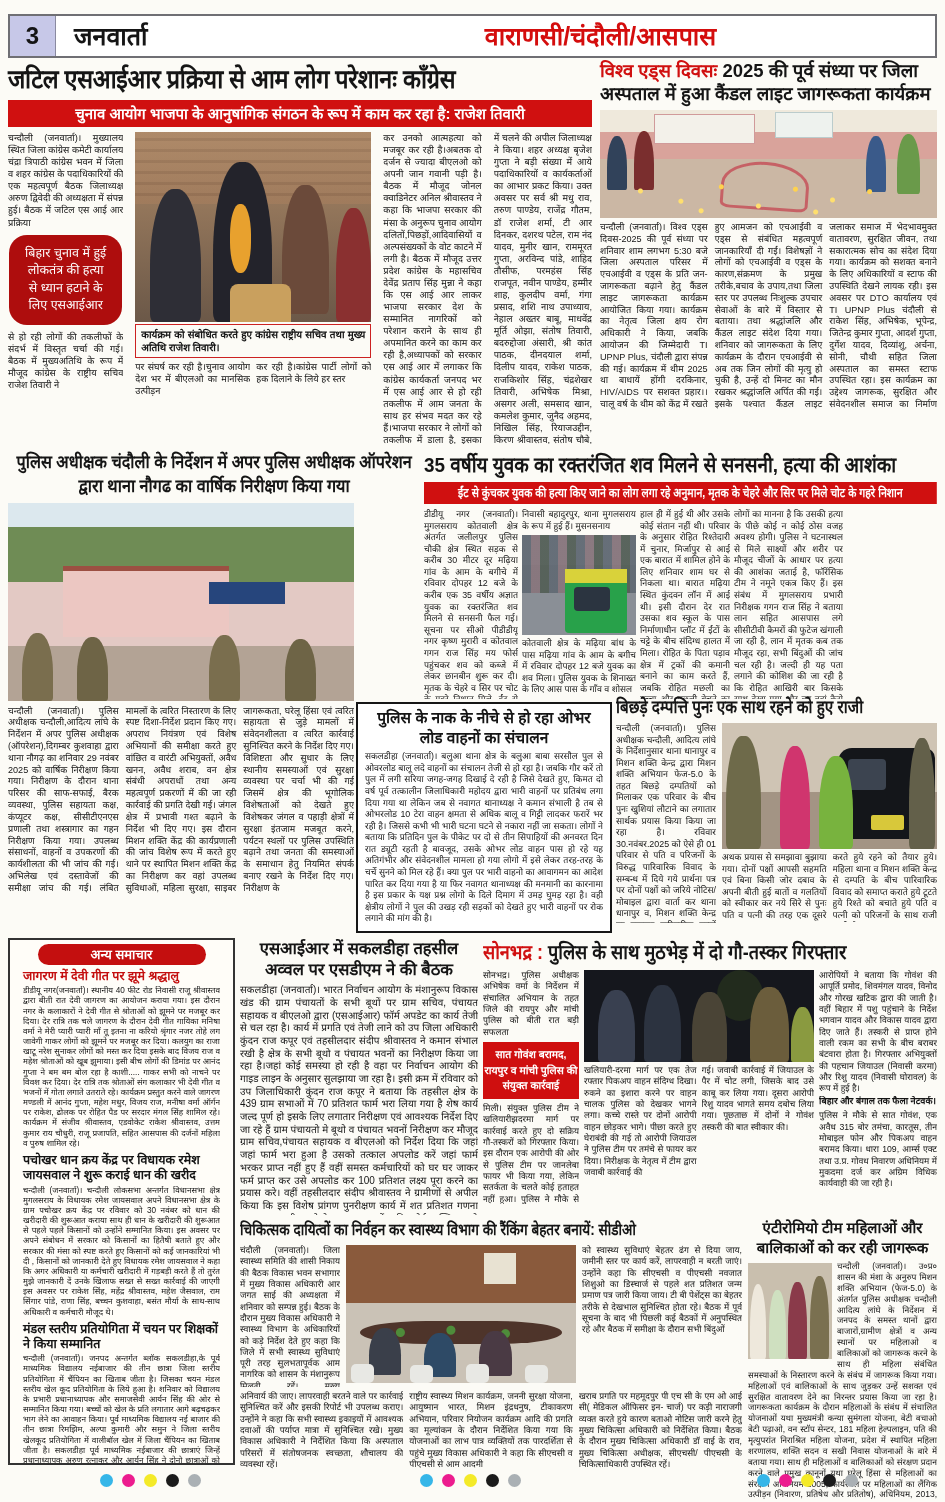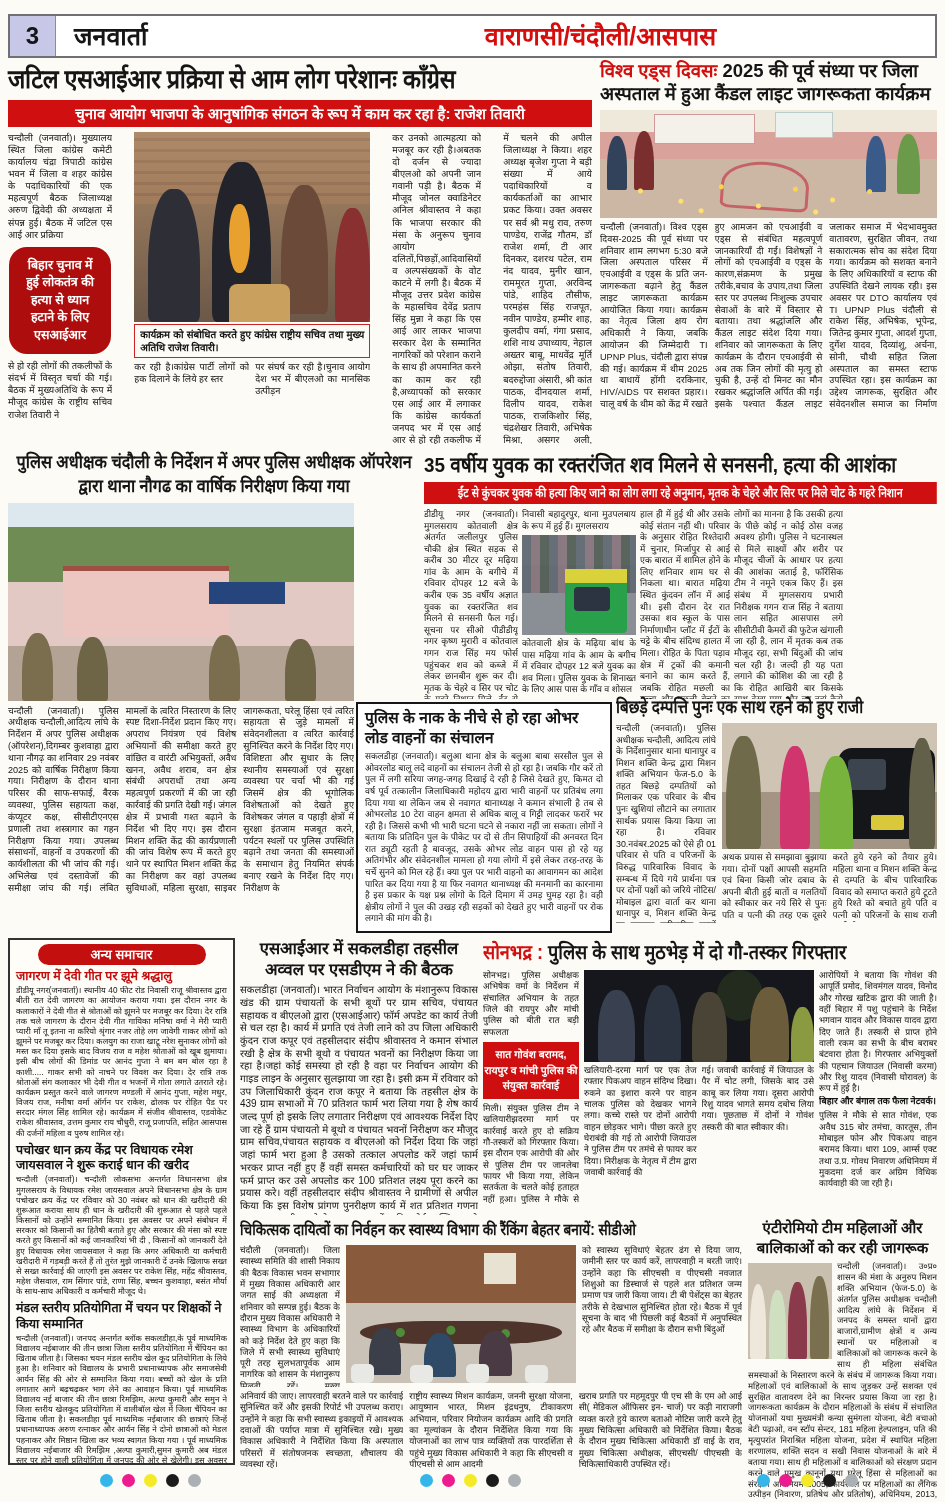--- a/index.html
+++ b/index.html
@@ -15,26 +15,26 @@
   .pagenum{width:46px;background:#c7c8e8;border-right:1.5px solid #8a8aa0;font-weight:700;font-size:24px;line-height:40px;text-align:center}
   .paper{width:210px;font-weight:800;font-size:25px;line-height:40px;padding-left:18px}
   .secttl{flex:1;text-align:center;color:#d40d0d;font-weight:800;font-size:25px;line-height:40px}
   .dateline{width:252px;background:#c7c8e8;border-left:1.5px solid #8a8aa0;text-align:center;font-weight:700;font-size:15px;line-height:40px}
 
   
   .h-congress{left:8px;top:60px;width:650px;font-size:26px;font-weight:800;white-space:nowrap;
               transform:scaleX(.9);transform-origin:0 50%;letter-spacing:-.3px}
   .strap{left:8px;top:100px;width:584px;height:27px;background:#d01010;color:#fff;font-weight:700;
          font-size:15px;line-height:27px;text-align:center;overflow:hidden}
-  .cbody{left:8px;top:132px;width:584px;height:312px;display:flex;gap:22px;overflow:hidden}
+  .cbody{left:8px;top:132px;width:584px;height:312px;display:flex;gap:12px;overflow:hidden}
   .ccol1{width:122px;font-size:9.3px}
   .cmid{width:236px}
   .ncol{width:104px;font-size:9.3px}
   .redbox{margin:6px 1px;background:#ae0d0d;color:#fff;border-radius:18px;padding:10px 16px;
-          text-align:center;font-weight:700;font-size:12.5px;line-height:1.4}
+          text-align:center;font-weight:400;font-size:12.5px;line-height:1.4}
   .captionbox{border:1.5px solid #c22;padding:3px 5px;font-size:10px;font-weight:700;line-height:1.3;margin-top:2px}
   .minirow{display:flex;gap:6px;margin-top:3px;height:64px;overflow:hidden}
   .minirow p{flex:1;font-size:9.3px}
 
   
   .aids{left:600px;top:60px;width:337px}
   .aids h2{font-size:18.5px;font-weight:700;line-height:1.24}
   .redlead{color:#d01010}
   .aids .bodytxt{margin-top:4px;column-count:3;column-gap:7px;font-size:9.1px;height:194px;overflow:hidden}
 
@@ -47,34 +47,34 @@
   .murder{left:424px;top:450px;width:513px}
   .murder h2{width:570px;transform:scaleX(.9);transform-origin:0 50%;font-size:21px;font-weight:800;white-space:nowrap}
   .subhead{margin-top:4px;width:604px;transform:scaleX(.849);transform-origin:0 50%;background:#d01010;color:#fff;
            font-weight:700;font-size:12.5px;line-height:22px;height:22px;text-align:center;white-space:nowrap;overflow:hidden}
   .mbody{display:flex;gap:4px;margin-top:5px;height:190px;overflow:hidden}
   .mbody p,.mc2{font-size:8.9px}
   .mc1{width:94px}.mc2{width:114px}.mc3{width:90px}.mc4{width:90px}.mc5{width:109px}
 
   
   .overload{left:356px;top:702px;width:256px;height:231px;border:2px solid #161616;background:#fff;padding:4px 7px;overflow:hidden}
-  .overload h3{font-size:15.5px;font-weight:800;line-height:1.3}
+  .overload h3{font-size:15.5px;font-weight:800;text-align:center;line-height:1.3}
   .overload p{margin-top:3px;font-size:8.9px}
 
   
   .couple{left:616px;top:694px;width:321px;height:240px;overflow:hidden}
   .couple h2{width:378px;transform:scaleX(.85);transform-origin:0 50%;font-size:18px;font-weight:800;white-space:nowrap}
   .crow{display:flex;gap:6px;margin-top:5px}
   .ccolL{width:100px;font-size:8.9px;height:200px;overflow:hidden}
   .cright{flex:1}
   .crow2{display:flex;gap:6px;margin-top:3px;height:70px;overflow:hidden}
   .crow2 p{flex:1;font-size:8.9px}
 
   
-  .anya{left:8px;top:938px;width:227px;height:527px;border:2px solid #333;background:#fffdf8;padding:4px 6px;overflow:hidden}
+  .anya{left:8px;top:938px;width:227px;height:527px;border:2px solid #333;background:#fffdf8;padding:4px 13px;overflow:hidden}
   .pill{margin:0 auto 3px;width:168px;background:#c40f0f;color:#fff;border-radius:12px;text-align:center;
         font-weight:700;font-size:13px;line-height:21px}
   .anya h3{font-size:12.5px;font-weight:800;line-height:1.22;margin:4px 0 2px}
   .anya h3.red{color:#c40f0f}
   .anya p{font-size:8.2px;line-height:1.24;text-align:justify}
 
   
   .sir{left:240px;top:938px;width:238px;height:277px;overflow:hidden}
   .sir h2{font-size:16.5px;font-weight:800;text-align:center;line-height:1.28}
   .sir p{margin-top:4px;font-size:10px;line-height:1.27}
@@ -148,22 +148,22 @@
         <div style="left:0;top:0;width:100%;height:38%;background:repeating-linear-gradient(0deg,#a97f5e 0 8px,#936b4e 8px 11px);opacity:.55"></div>
         <div class="fig" style="left:6%;bottom:0;width:22%;height:70%;background:#2e2e36"></div>
         <div class="fig" style="left:33%;bottom:0;width:25%;height:84%;background:#23232b"></div>
         <div style="left:40%;bottom:26%;width:9%;height:36%;background:#e8a12e;border-radius:45%"></div>
         <div class="fig" style="left:62%;bottom:4%;width:20%;height:68%;background:#6b4a3a"></div>
         <div class="fig" style="left:85%;bottom:0;width:15%;height:60%;background:#8a3030"></div>
         <div style="left:40%;bottom:0;width:26%;height:20%;background:#c9a05e;border-radius:8px 8px 0 0"></div>
       </div>
       <div class="captionbox jt">कार्यक्रम को संबोधित करते हुए कांग्रेस राष्ट्रीय सचिव तथा मुख्य अतिथि राजेश तिवारी।</div>
       <div class="minirow">
+        <p class="jt">पर संघर्ष कर रही है।चुनाव आयोग देश भर में बीएलओ का मानसिक उत्पीड़न</p>
         <p class="jt">कर रही है।कांग्रेस पार्टी लोगों को हक दिलाने के लिये हर स्तर</p>
-        <p class="jt">पर संघर्ष कर रही है।चुनाव आयोग देश भर में बीएलओ का मानसिक उत्पीड़न</p>
       </div>
     </div>
     <p class="ncol jt">कर उनको आत्महत्या को मजबूर कर रही है।अबतक दो दर्जन से ज्यादा बीएलओ को अपनी जान गवानी पड़ी है। बैठक में मौजूद जोनल क्वाडिनेटर अनिल श्रीवास्तव ने कहा कि भाजपा सरकार की मंसा के अनुरूप चुनाव आयोग दलितों,पिछड़ों,आदिवासियों व अल्पसंख्यकों के वोट काटने में लगी है। बैठक में मौजूद उत्तर प्रदेश कांग्रेस के महासचिव देवेंद्र प्रताप सिंह मुन्ना ने कहा कि एस आई आर लाकर भाजपा सरकार देश के सम्मानित नागरिकों को परेशान कराने के साथ ही अपमानित करने का काम कर रही है,अध्यापकों को सरकार एस आई आर में लगाकर कि कांग्रेस कार्यकर्ता जनपद भर में एस आई आर से हो रही तकलीफ में आम जनता के साथ हर संभव मदत कर रहे हैं।भाजपा सरकार ने लोगों को तकलीफ में डाला है, इसका जबाब इस तानाशाही सरकार को लोग देंगे। ४ दिसंबर को दिल्ली में एस आई आर के विरुद्ध हो रही रैली को सफल बनाने के लिये चंदौली से बड़ी संख्या</p>
     <p class="ncol jt">में चलने की अपील जिलाध्यक्ष ने किया। शहर अध्यक्ष बृजेश गुप्ता ने बड़ी संख्या में आये पदाधिकारियों व कार्यकर्ताओं का आभार प्रकट किया। उक्त अवसर पर सर्व श्री मधु राव, तरुण पाण्डेय, राजेंद्र गौतम, डॉ राजेश शर्मा, टी आर दिनकर, दशरथ पटेल, राम नंद यादव, मुनीर खान, राममूरत गुप्ता, अरविन्द पांडे, शाहिद तौसीफ, परमहंस सिंह राजपूत, नवीन पाण्डेय, हम्मीर शाह, कुलदीप वर्मा, गंगा प्रसाद, शशि नाथ उपाध्याय, नेहाल अख्तर बाबू, माधवेंद्र मूर्ति ओझा, संतोष तिवारी, बदरुद्दोजा अंसारी, श्री कांत पाठक, दीनदयाल शर्मा, दिलीप यादव, राकेश पाठक, राजकिशोर सिंह, चंद्रशेखर तिवारी, अभिषेक मिश्रा, असगर अली, समसाद खान, कमलेश कुमार, जुनैद अहमद, निखिल सिंह, रियाजउद्दीन, किरण श्रीवास्तव, संतोष चौबे, पंकज तिवारी, अमरदेव राम, शमशेर खा सहित सैकड़ों कांग्रेस जन उपस्थित रहे। अध्यक्षता जिला अध्यक्ष अरुण द्विवेदी ने किया। संचालन शिवेंद्र मिश्रा ने किया।</p>
   </section>
 
   <section class="abs aids">
     <h2><span class="redlead">विश्व एड्स दिवसः</span><span> 2025 की पूर्व संध्या पर जिला अस्पताल में हुआ कैंडल लाइट जागरूकता कार्यक्रम</span></h2>
     <div class="ph ph-aids">
       <div style="left:16%;top:4%;width:30%;height:28%;background:#f3f1ea;border:1px solid #d09a9a"></div>
@@ -190,21 +190,21 @@
     </div>
     <p class="pbody jt">चन्दौली (जनवार्ता)। पुलिस अधीक्षक चन्दौली,आदित्य लांघे के निर्देशन में अपर पुलिस अधीक्षक (ऑपरेशन),दिगम्बर कुशवाहा द्वारा थाना नौगढ़ का शनिवार 29 नवंबर 2025 को वार्षिक निरीक्षण किया गया। निरीक्षण के दौरान थाना परिसर की साफ-सफाई, बैरक व्यवस्था, पुलिस सहायता कक्ष, कंप्यूटर कक्ष, सीसीटीएनएस प्रणाली तथा शस्त्रागार का गहन निरीक्षण किया गया। उपलब्ध संसाधनों, वाहनों व उपकरणों की कार्यशीलता की भी जांच की गई। अभिलेख एवं दस्तावेजों की समीक्षा जांच की गई। लंबित मामलों के त्वरित निस्तारण के लिए स्पष्ट दिशा-निर्देश प्रदान किए गए। अपराध नियंत्रण एवं विशेष अभियानों की समीक्षा करते हुए वांछित व वारंटी अभियुक्तों, अवैध खनन, अवैध शराब, वन क्षेत्र संबंधी अपराधों तथा अन्य महत्वपूर्ण प्रकरणों में की जा रही कार्रवाई की प्रगति देखी गई। जंगल क्षेत्र में प्रभावी गश्त बढ़ाने के निर्देश भी दिए गए। इस दौरान मिशन शक्ति केंद्र की कार्यप्रणाली की जांच विशेष रूप में करते हुए थाने पर स्थापित मिशन शक्ति केंद्र का निरीक्षण कर वहां उपलब्ध सुविधाओं, महिला सुरक्षा, साइबर जागरूकता, घरेलू हिंसा एवं त्वरित सहायता से जुड़े मामलों में संवेदनशीलता व त्वरित कार्रवाई सुनिश्चित करने के निर्देश दिए गए। विशिष्टता और सुधार के लिए स्थानीय समस्याओं एवं सुरक्षा व्यवस्था पर चर्चा भी की गई जिसमें क्षेत्र की भूगोलिक विशेषताओं को देखते हुए विशेषकर जंगल व पहाड़ी क्षेत्रों में सुरक्षा इंतजाम मजबूत करने, पर्यटन स्थलों पर पुलिस उपस्थिति बढ़ाने तथा जनता की समस्याओं के समाधान हेतु नियमित संपर्क बनाए रखने के निर्देश दिए गए। निरीक्षण के</p>
   </section>
 
   <section class="abs murder">
     <h2>35 वर्षीय युवक का रक्तरंजित शव मिलने से सनसनी, हत्या की आशंका</h2>
     <div class="subhead">ईंट से कुंचकर युवक की हत्या किए जाने का लोग लगा रहे अनुमान, मृतक के चेहरे और सिर पर मिले चोट के गहरे निशान</div>
     <div class="mbody">
       <p class="mc1 jt">डीडीयू नगर (जनवार्ता)। मुगलसराय कोतवाली क्षेत्र अंतर्गत जलीलपुर पुलिस चौकी क्षेत्र स्थित सड़क से करीब 30 मीटर दूर मढ़िया गांव के आम के बगीचे में रविवार दोपहर 12 बजे के करीब एक 35 वर्षीय अज्ञात युवक का रक्तरंजित शव मिलने से सनसनी फैल गई। सूचना पर सीओ पीडीडीयू नगर कृष्ण मुरारी व कोतवाल गगन राज सिंह मय फोर्स पहुंचकर शव को कब्जे में लेकर छानबीन शुरू कर दी। मृतक के चेहरे व सिर पर चोट के गहरे निशान मिले, ईंट से कूंचकर हत्या किए जाने का अनुमान लगाया जा रहा है। शव की पहचान रोहित निषाद (35 वर्ष)</p>
       <div class="mc2">
-        <p class="jt">निवासी बहादुरपुर, थाना मुउपलबाय के रूप में हुई हैं। मुगलसराय</p>
+        <p class="jt">निवासी बहादुरपुर, थाना मुगलसराय के रूप में हुई हैं। मुसनसनाय</p>
         <div class="ph ph-murder">
           <div style="left:0;top:0;width:100%;height:58%;background:repeating-linear-gradient(90deg,#5d6670 0 9px,#88737a 9px 18px,#4e5a50 18px 27px);opacity:.85"></div>
           <div style="left:38%;bottom:2%;width:54%;height:64%;background:#28a14a;border-radius:10px 10px 4px 4px">
             <div style="left:0;top:0;width:100%;height:22%;background:#d9d23a"></div>
             <div style="left:14%;top:28%;width:58%;height:38%;background:#2b3440;border-radius:4px"></div>
           </div>
         </div>
         <p class="jt" style="height:56px">कोतवाली क्षेत्र के मढ़िया बांध के पास मढ़िया गांव के आम के बगीच में रविवार दोपहर 12 बजे युवक का शव मिला। पुलिस युवक के शिनाख्त के लिए आस पास के गाँव व शोसल</p>
       </div>
       <p class="mc4 jt">हाल ही में हुई थी और उसके कोई संतान नहीं थी। परिवार के अनुसार रोहित रिश्तेदारी में चुनार, मिर्जापुर से आई एक बारात में शामिल होने के लिए शनिवार शाम घर से निकला था। बारात मढ़िया स्थित कुंदवन लॉन में आई थी। इसी दौरान देर रात उसका शव स्कूल के पास निर्माणाधीन प्लॉट में ईंटों के चट्टे के बीच संदिग्ध हालत में मिला। रोहित के पिता पड़ाव क्षेत्र में ट्रकों की कमानी बनाने का काम करते हैं, जबकि रोहित मछली का बच्चा और मछली बेचने का कारोबार करता था। ग्रामीणों का कहना है कि वह शराब पीने का आदी जरूर था, लेकिन स्वभाव से बेहद शांत और मृदुल था।</p>

